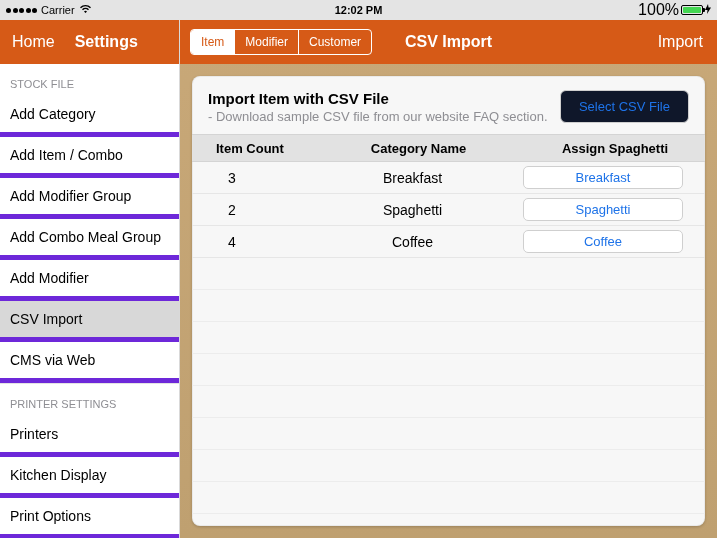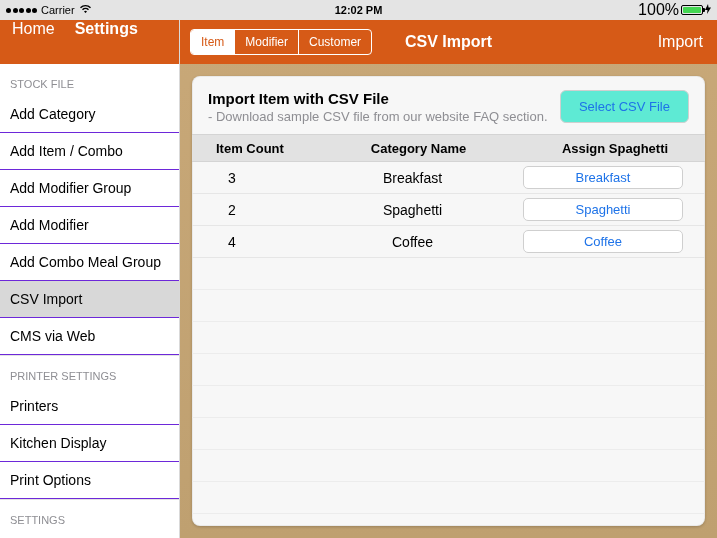--- a/index.html
+++ b/index.html
@@ -16,45 +16,45 @@
   .batt-pct { font-size: 16px; }
   .battery { width: 22px; height: 10px; border: 1px solid #000; border-radius: 2px; position: relative; display: inline-block; }
   .battery::after { content: ""; position: absolute; right: -3px; top: 2px; width: 2px; height: 4px; background: #000; border-radius: 0 1px 1px 0; }
   .battery .fill { position: absolute; left: 1px; top: 1px; bottom: 1px; right: 1px; background: #43d551; border-radius: 1px; }
   .charge { color: #000; font-size: 10px; }
   
   .body { flex: 1; display: flex; min-height: 0; }
   
   
   .sidebar { width: 180px; border-right: 1px solid #d9d9d9; display: flex; flex-direction: column; background: #fff; }
-  .sidebar-header { height: 44px; background: #D65A17; color: #fff; display: flex; align-items: flex-start; padding: 0 12px; gap: 20px; font-size: 16px; }
+  .sidebar-header { height: 44px; background: #D65A17; color: #fff; display: flex; align-items: center; padding: 0 12px; gap: 20px; font-size: 16px; }
   .sb-home { font-weight: 400; }
   .sb-title { font-weight: 600; }
   .sidebar-scroll { overflow-y: auto; flex: 1; }
   .section-header { font-size: 11px; color: #8e8e93; padding: 14px 10px 6px 10px; text-transform: uppercase; border-top: 1px solid #e3e3e3; }
   .section-header:first-child { border-top: none; }
-  .side-item { font-size: 14px; color: #000; padding: 10px 10px; border-bottom: 1px solid #6d28d9; background: #fff; cursor: pointer; }
+  .side-item { font-size: 14px; color: #000; padding: 10px 10px; border-bottom: 5px solid #6d28d9; background: #fff; cursor: pointer; }
   .side-item.selected { background: #d8d8d8; }
   
   
   .main { flex: 1; display: flex; flex-direction: column; background: #c4a373; background-image: linear-gradient(#c8a878,#bfa070); min-width: 0; }
   .main-header { height: 44px; background: #D65A17; color: #fff; display: flex; align-items: center; position: relative; }
   .seg { position: absolute; left: 10px; display: flex; border: 1px solid #fff; border-radius: 4px; overflow: hidden; height: 26px; }
   .seg-btn { font-size: 12px; color: #fff; padding: 0 10px; display: flex; align-items: center; border-right: 1px solid #fff; cursor: pointer; }
   .seg-btn:last-child { border-right: none; }
   .seg-btn.active { background: #fff; color: #D65A17; }
   .main-title { position: absolute; left: 50%; transform: translateX(-50%); font-weight: 600; font-size: 16px; }
   .import-btn { position: absolute; right: 14px; font-size: 16px; cursor: pointer; }
   
   .content { flex: 1; padding: 12px; min-height: 0; }
   .panel { background: #f7f7f7; border-radius: 8px; height: 100%; display: flex; flex-direction: column; padding-top: 14px; box-shadow: inset 0 0 0 1px rgba(0,0,0,.05), 0 1px 3px rgba(0,0,0,.2); }
   .panel-head { display: flex; justify-content: space-between; padding: 0 16px 10px 16px; align-items: flex-start; }
   .ph-text .ph-title { font-size: 15px; font-weight: 600; color: #000; }
   .ph-text .ph-sub { font-size: 13px; color: #8e8e93; margin-top: 2px; }
-  .select-file { border: 1px solid #cfcfcf; background: #5eead4; color: #1e73e8; font-size: 13px; border-radius: 6px; padding: 8px 18px; cursor: pointer; white-space: nowrap; }
+  .select-file { border: 1px solid #cfcfcf; background: #0f172a; color: #1e73e8; font-size: 13px; border-radius: 6px; padding: 8px 18px; cursor: pointer; white-space: nowrap; }
   
   .row-header { display: flex; background: #e2e2e2; border-top: 1px solid #d4d4d4; border-bottom: 1px solid #d4d4d4; font-size: 13px; font-weight: 600; color: #000; height: 28px; align-items: center; }
   .col-count { width: 120px; padding-left: 24px; }
   .col-name { flex: 1; text-align: center; }
   .col-assign { width: 180px; text-align: center; }
   
   .rows { flex: 1; overflow-y: auto; }
   .data-row { display: flex; align-items: center; height: 32px; border-bottom: 1px solid #e6e6e6; font-size: 14px; padding-right: 12px; }
   .data-row .col-count { padding-left: 36px; font-weight: 400; }
   .data-row .col-name { text-align: center; }
@@ -100,22 +100,22 @@
     <div class="sidebar">
       <div class="sidebar-header">
         <span class="sb-home">Home</span>
         <span class="sb-title">Settings</span>
       </div>
       <div class="sidebar-scroll" id="sidebar-scroll">
           <div class="section-header">STOCK FILE</div>
           <div class="side-item">Add Category</div>
           <div class="side-item">Add Item / Combo</div>
           <div class="side-item">Add Modifier Group</div>
+          <div class="side-item">Add Combo Meal Group</div>
           <div class="side-item">Add Modifier</div>
-          <div class="side-item">Add Combo Meal Group</div>
           <div class="side-item selected">CSV Import</div>
           <div class="side-item">CMS via Web</div>
           <div class="section-header">PRINTER SETTINGS</div>
           <div class="side-item">Printers</div>
           <div class="side-item">Kitchen Display</div>
           <div class="side-item">Print Options</div>
           <div class="section-header">SETTINGS</div>
           <div class="side-item">General</div>
         </div>
     </div>

